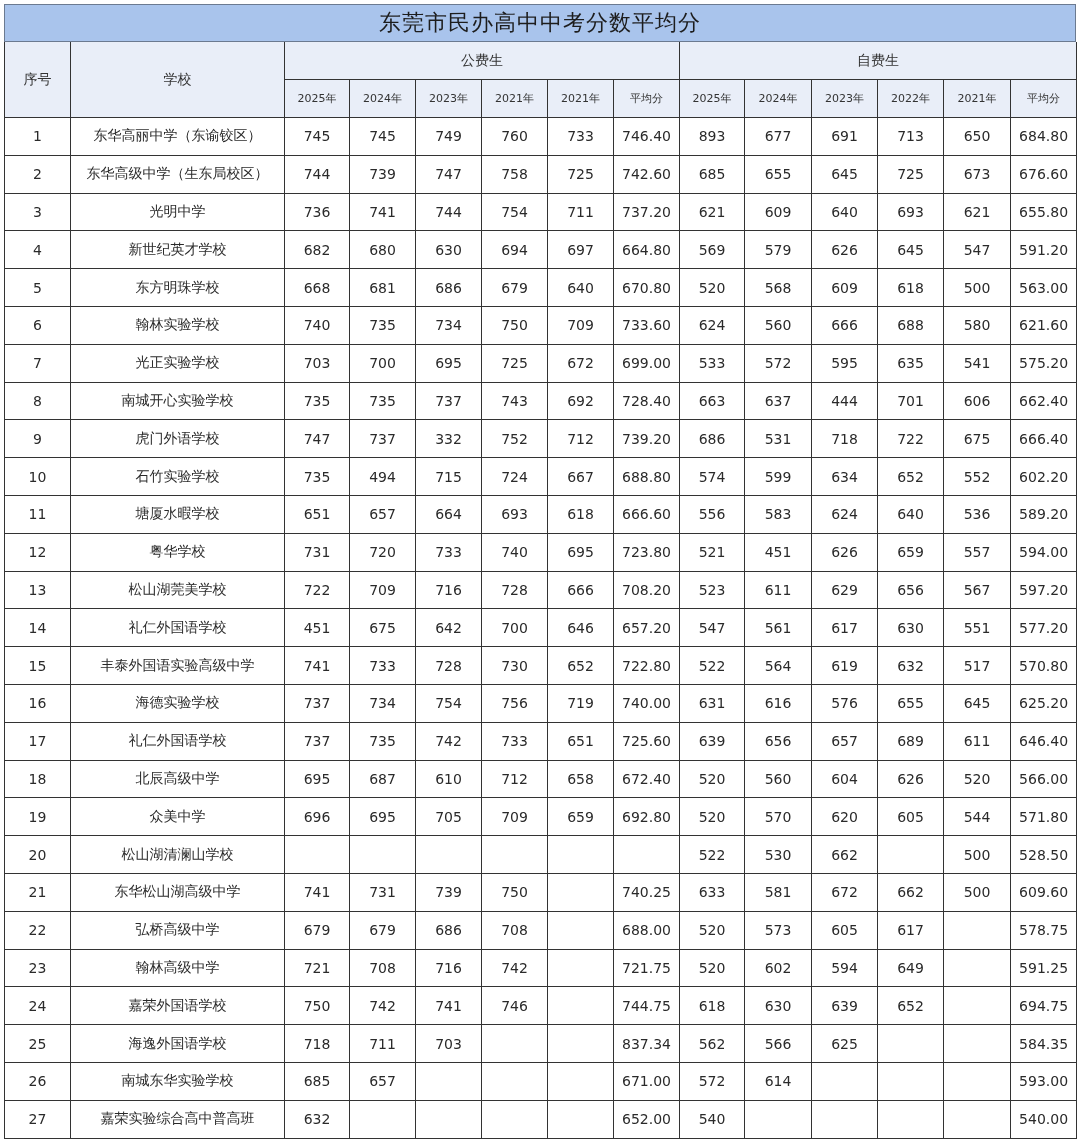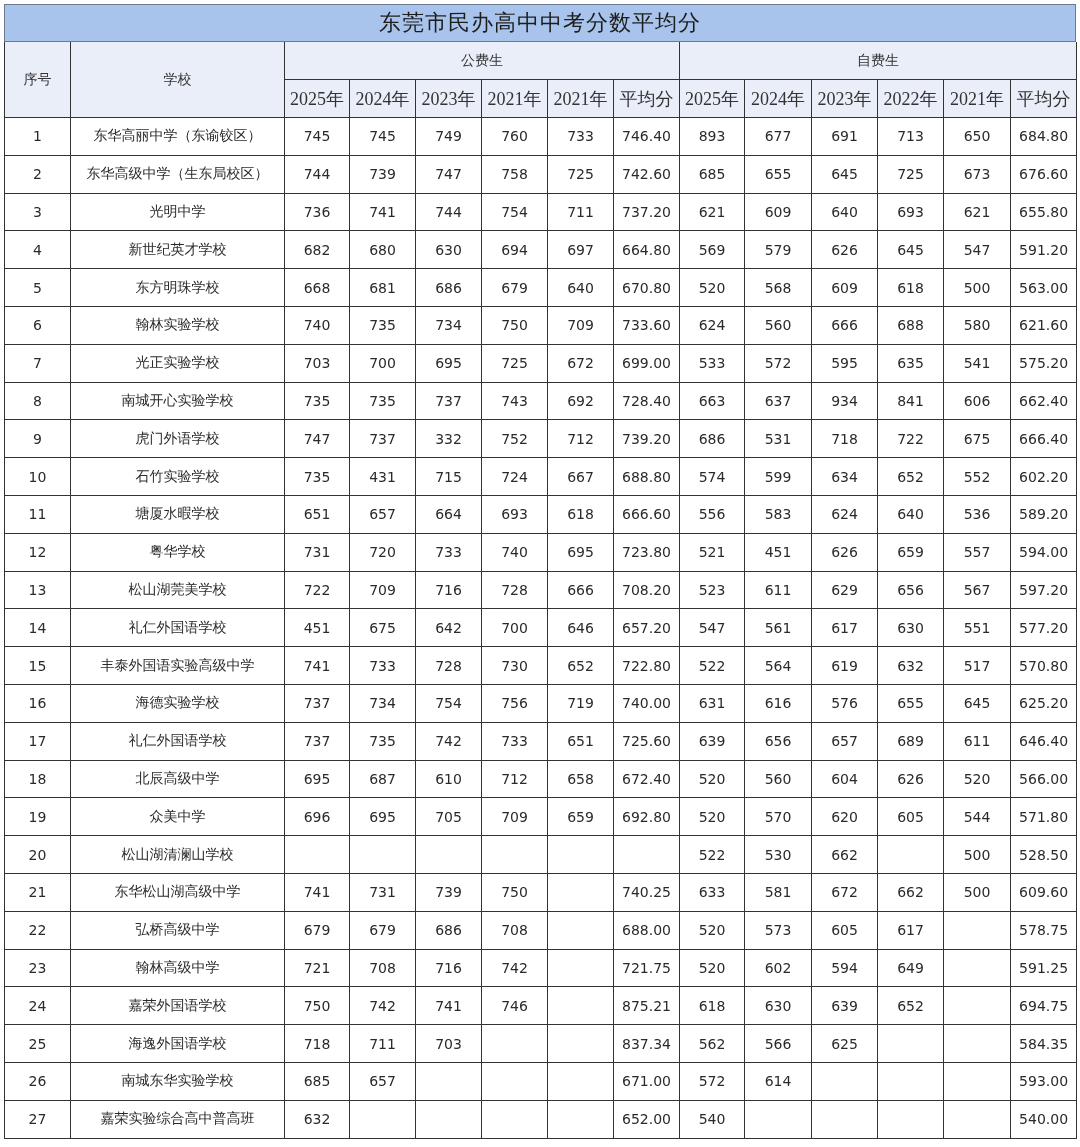--- a/index.html
+++ b/index.html
@@ -7,21 +7,21 @@
          font-family: "DejaVu Sans", "Liberation Sans", sans-serif; color: #222; }
   .sheet { position: absolute; left: 4px; top: 4px; width: 1072px; }
   .title { height: 38px; background: #a9c4ec; border: 1px solid #6b7a90;
            box-sizing: border-box; display: flex; align-items: center; justify-content: center;
            font-size: 22px; color: #1d1d1d; letter-spacing: 1px; }
   table { border-collapse: collapse; table-layout: fixed; width: 1072px; }
   td, th { border: 1.5px solid #333; text-align: center; vertical-align: middle;
            padding: 0; font-weight: normal; overflow: hidden; white-space: nowrap; }
   th { background: #e9eef8; font-size: 14px; color: #333; }
   th.h1 { height: 37px; }
-  th.h2 { height: 37px; font-size: 18px; font-family: Liberation Serif, serif; }
+  th.h2 { height: 37px; font-size: 11px; }
   td { height: 36.8px; font-size: 14px; color: #2a2a2a; }
   td.school { font-size: 14px; }
   thead tr:first-child th { border-top: none; }
 </style>
 </head>
 <body>
 
 <div class="sheet">
   <div class="title">东莞市民办高中中考分数平均分</div>
   <table>
@@ -180,22 +180,22 @@
           <td>8</td>
           <td class="school">南城开心实验学校</td>
           <td>735</td>
           <td>735</td>
           <td>737</td>
           <td>743</td>
           <td>692</td>
           <td>728.40</td>
           <td>663</td>
           <td>637</td>
-          <td>934</td>
-          <td>841</td>
+          <td>444</td>
+          <td>701</td>
           <td>606</td>
           <td>662.40</td>
         </tr>
         <tr>
           <td>9</td>
           <td class="school">虎门外语学校</td>
           <td>747</td>
           <td>737</td>
           <td>332</td>
           <td>752</td>
@@ -205,21 +205,21 @@
           <td>531</td>
           <td>718</td>
           <td>722</td>
           <td>675</td>
           <td>666.40</td>
         </tr>
         <tr>
           <td>10</td>
           <td class="school">石竹实验学校</td>
           <td>735</td>
-          <td>431</td>
+          <td>494</td>
           <td>715</td>
           <td>724</td>
           <td>667</td>
           <td>688.80</td>
           <td>574</td>
           <td>599</td>
           <td>634</td>
           <td>652</td>
           <td>552</td>
           <td>602.20</td>
@@ -433,21 +433,21 @@
           <td>591.25</td>
         </tr>
         <tr>
           <td>24</td>
           <td class="school">嘉荣外国语学校</td>
           <td>750</td>
           <td>742</td>
           <td>741</td>
           <td>746</td>
           <td></td>
-          <td>875.21</td>
+          <td>744.75</td>
           <td>618</td>
           <td>630</td>
           <td>639</td>
           <td>652</td>
           <td></td>
           <td>694.75</td>
         </tr>
         <tr>
           <td>25</td>
           <td class="school">海逸外国语学校</td>

